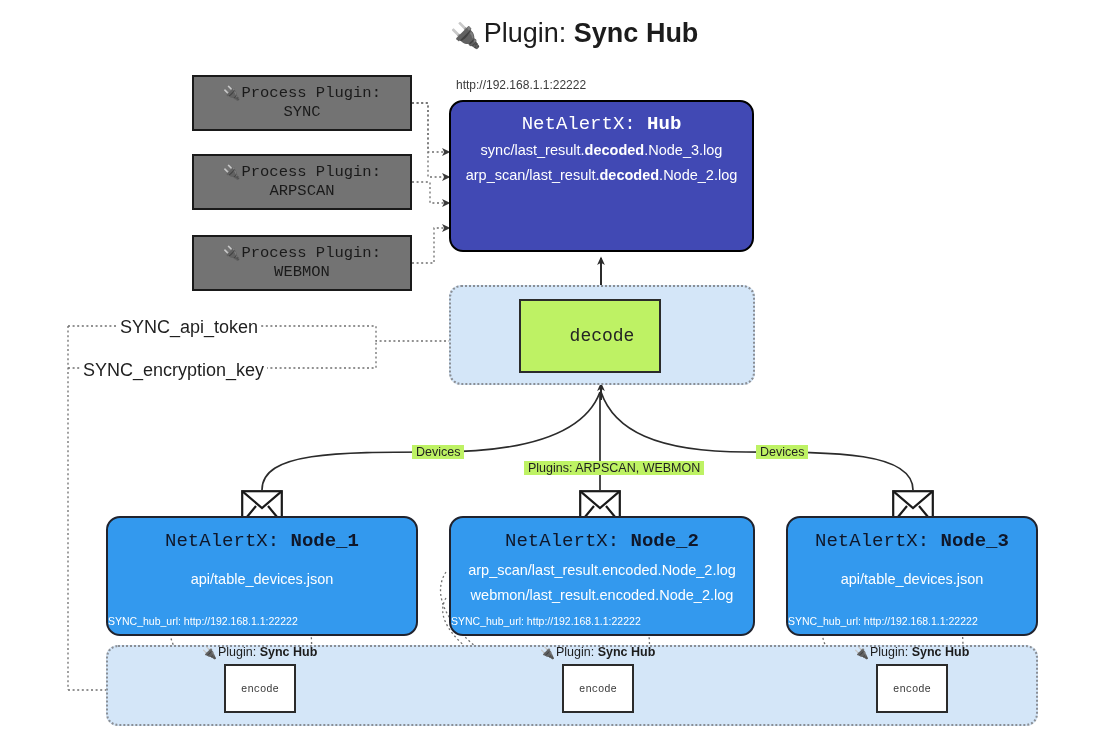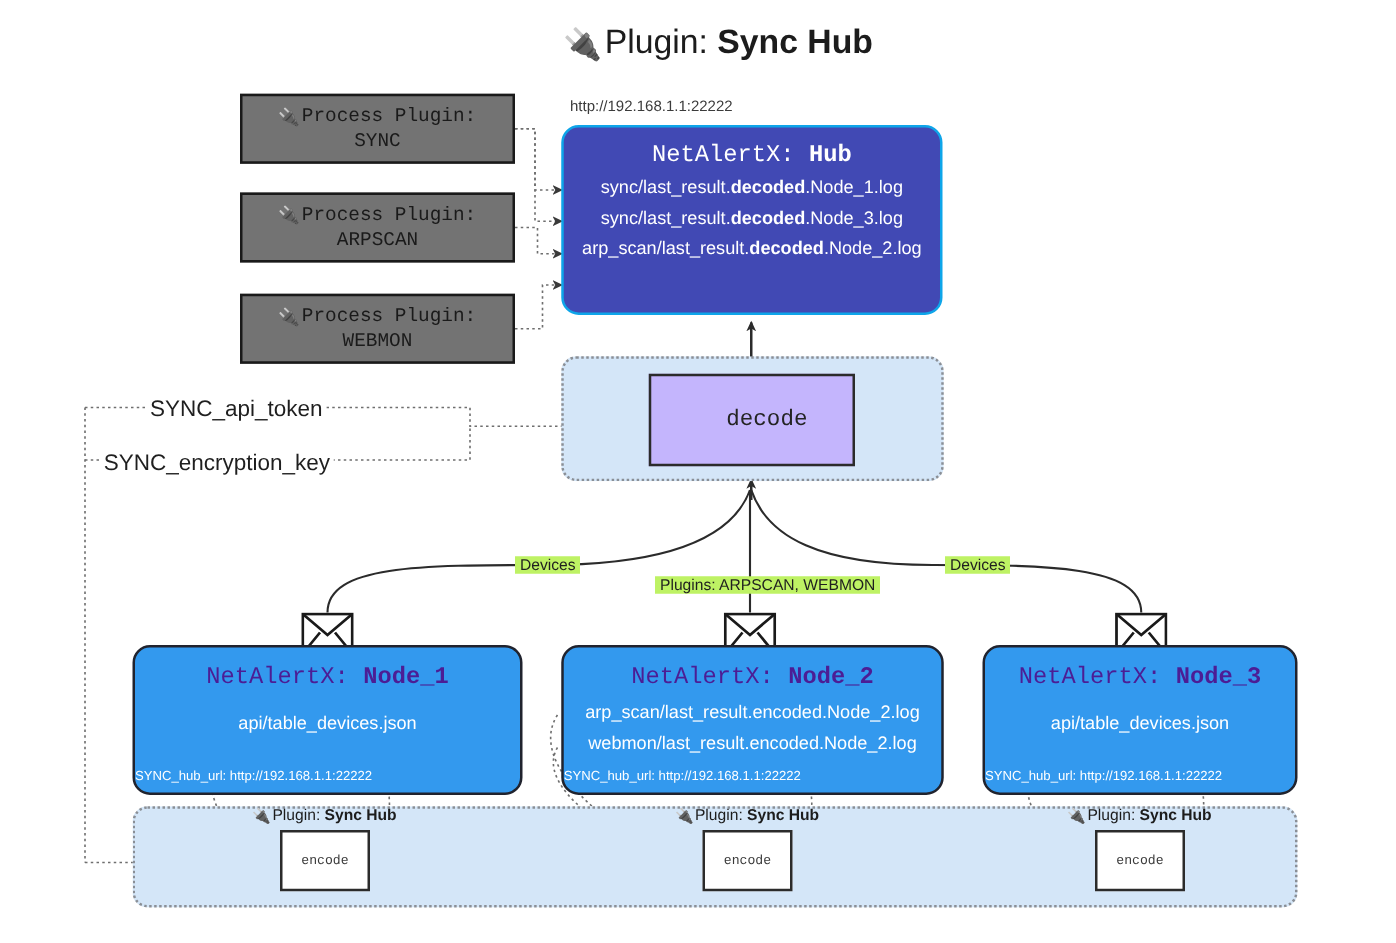--- a/index.html
+++ b/index.html
@@ -90,21 +90,21 @@
   #proc-webmon { top: 235px; }
 
   
   #hub-box {
     position: absolute;
     left: 433px;
     top: 100px;
     width: 305px;
     height: 152px;
     background: #4149b4;
-    border: 2px solid #0ea5e9;
+    border: 2px solid #000000;
     border-radius: 14px;
     box-sizing: border-box;
     padding-top: 8px;
   }
   #hub-box .hub-title {
     font-family: "Liberation Mono", "DejaVu Sans Mono", monospace;
     font-size: 19px;
     color: #ffffff;
     text-align: center;
     line-height: 28px;
@@ -129,23 +129,23 @@
     height: 100px;
     background: #d4e6f8;
     border: 2px dotted #8a8f96;
     border-radius: 12px;
     box-sizing: border-box;
   }
   #decode-box {
     position: absolute;
     left: 503px;
     top: 299px;
-    width: 165px;
+    width: 142px;
     height: 74px;
-    background: #c4b5fd;
+    background: #bef264;
     border: 2px solid #2b2b2b;
     box-sizing: border-box;
     display: flex;
     align-items: center;
     justify-content: center;
     font-family: "Liberation Mono", "DejaVu Sans Mono", monospace;
     font-size: 18px;
     color: #242424;
     padding-left: 24px;
   }
@@ -185,21 +185,21 @@
     border-radius: 14px;
     box-sizing: border-box;
   }
   #node-1 { left: 90px;  width: 312px; }
   #node-2 { left: 433px; width: 306px; }
   #node-3 { left: 770px; width: 252px; }
 
   .node-box .node-title {
     font-family: "Liberation Mono", "DejaVu Sans Mono", monospace;
     font-size: 19px;
-    color: #4c1d95;
+    color: #0f172a;
     text-align: center;
     line-height: 22px;
     margin-top: 12px;
     white-space: nowrap;
   }
   .node-box .node-title b { font-weight: bold; }
   .node-box .node-line {
     font-size: 14.5px;
     color: #ffffff;
     text-align: center;
@@ -351,21 +351,20 @@
 
   <div class="proc-box" id="proc-webmon">
     <div class="l1"><span class="plug">🔌</span><span>Process Plugin:</span></div>
     <div class="l2">WEBMON</div>
   </div>
 
   <div id="hub-box">
     <div class="hub-title">
       <span>NetAlertX:</span>&nbsp;<b>Hub</b>
     </div>
-    <div class="hub-row"><span>sync/last_result.</span><b>decoded</b><span>.Node_1.log</span></div>
     <div class="hub-row"><span>sync/last_result.</span><b>decoded</b><span>.Node_3.log</span></div>
     <div class="hub-row"><span>arp_scan/last_result.</span><b>decoded</b><span>.Node_2.log</span></div>
   </div>
 
   <div id="decode-container"></div>
   <div id="decode-box">decode</div>
 
   <div class="token-label" id="token-api">SYNC_api_token</div>
   <div class="token-label" id="token-key">SYNC_encryption_key</div>
 

